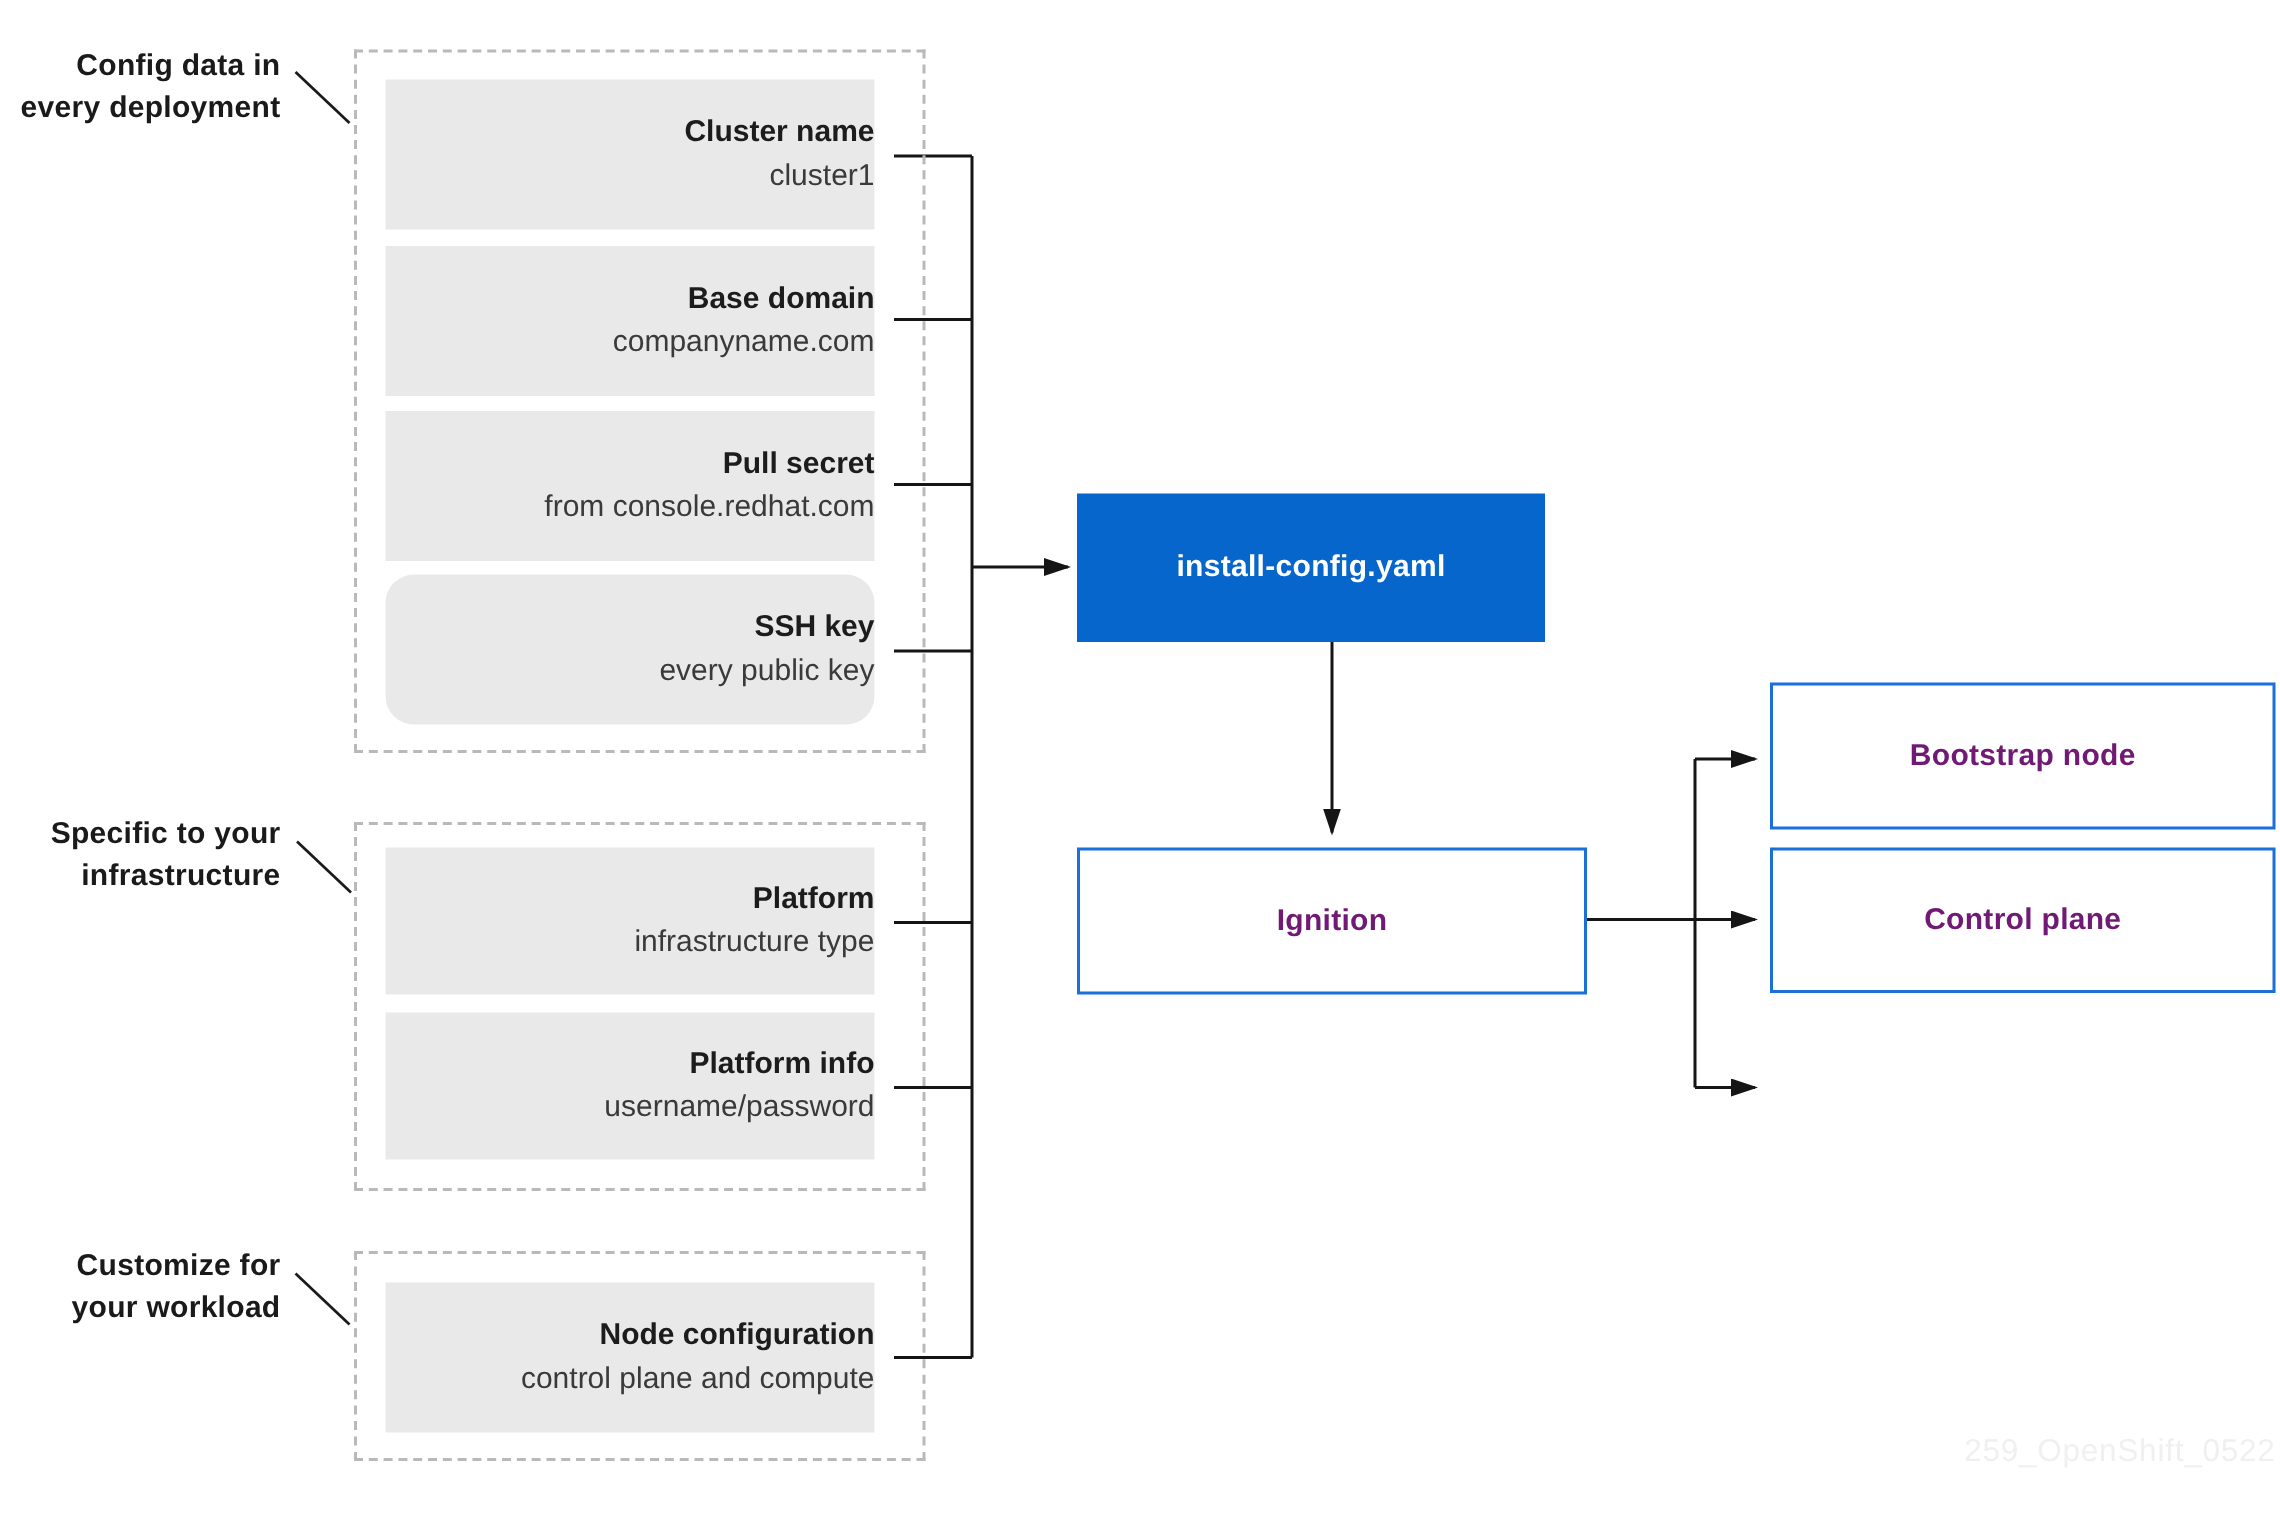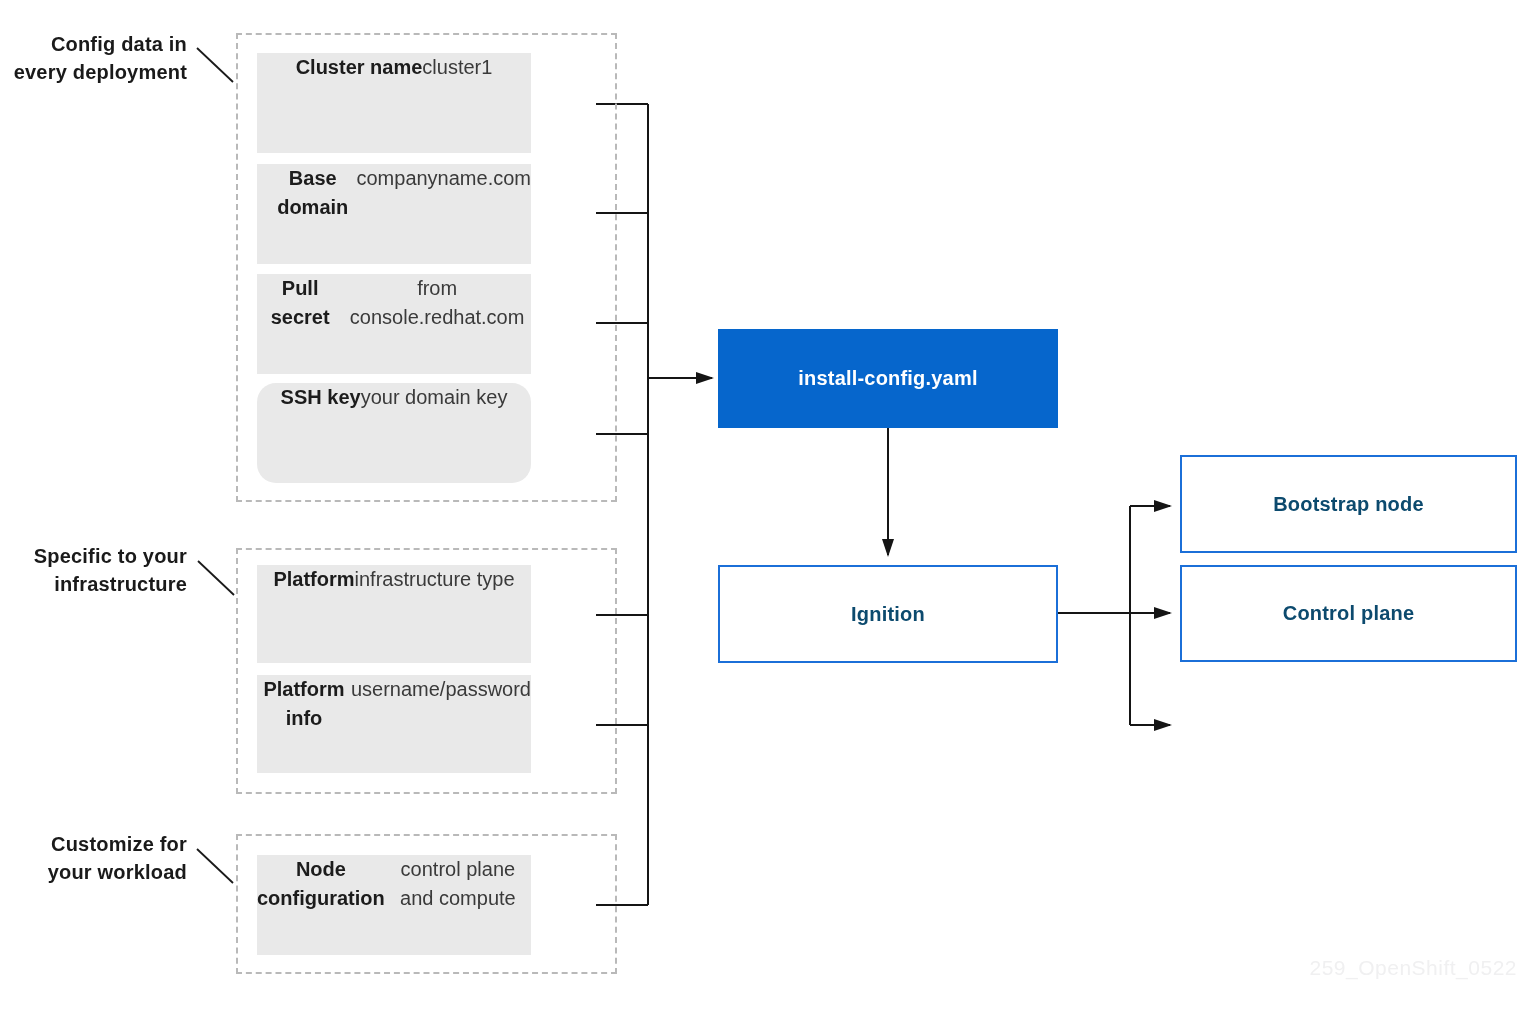--- a/index.html
+++ b/index.html
@@ -25,24 +25,24 @@
     text-align:right;
     font-size:20px;
     font-weight:700;
     line-height:28px;
     color:#1a1a1a;
     letter-spacing:0.2px;
   }
   
   .gray-box{
     position:absolute;
-    left:257px;width:274px;height:100px;
+    left:257px;width:326px;height:100px;
     background:#e9e9e9;
-    display:flex;flex-direction:row;
-    align-items:flex-start;justify-content:center;
+    display:flex;flex-direction:column;
+    align-items:flex-end;justify-content:center;
     text-align:center;
     box-sizing:border-box;
   }
   .gray-box .title{
     font-size:20px;font-weight:700;color:#1c1c1c;line-height:29px;
   }
   .gray-box .subtitle{
     font-size:20px;font-weight:400;color:#3a3a3a;line-height:29px;
   }
   
@@ -54,21 +54,21 @@
     font-size:20px;font-weight:600;
     letter-spacing:0.2px;
   }
   .flow-filled{
     background:#0666cc;
     color:#ffffff;
   }
   .flow-outline{
     background:#ffffff;
     border:2px solid #1b6fd8;
-    color:#0c4a6e;
+    color:#701a75;
   }
   .watermark{
     position:absolute;
     right:3px;top:956px;
     font-size:21px;
     font-weight:400;
     color:#f0f0f1;
     letter-spacing:0.5px;
   }
   svg.connector-layer{position:absolute;left:0;top:0;}
@@ -132,38 +132,38 @@
   <div class="gray-box" style="top:164px;padding-left:12px;">
     <div class="title">Base domain</div>
     <div class="subtitle">companyname.com</div>
   </div>
   <div class="gray-box" style="top:274px;">
     <div class="title">Pull secret</div>
     <div class="subtitle">from console.redhat.com</div>
   </div>
   <div class="gray-box" style="top:383px;border-radius:19px;">
     <div class="title">SSH key</div>
-    <div class="subtitle">your domain key</div>
+    <div class="subtitle">every public key</div>
   </div>
 
   <div class="gray-box" style="top:565px;height:98px;">
     <div class="title">Platform</div>
     <div class="subtitle">infrastructure type</div>
   </div>
   <div class="gray-box" style="top:675px;height:98px;">
     <div class="title">Platform info</div>
     <div class="subtitle">username/password</div>
   </div>
 
   <div class="gray-box" style="top:855px;">
     <div class="title">Node configuration</div>
     <div class="subtitle">control plane and compute</div>
   </div>
 
-  <div class="flow-box flow-filled" style="left:718px;top:329px;width:340px;height:99px;">
+  <div class="flow-box flow-filled" style="left:718px;top:329px;width:312px;height:99px;">
     <span>install-config.yaml</span>
   </div>
 
   <div class="flow-box flow-outline" style="left:718px;top:565px;width:340px;height:98px;">
     <span>Ignition</span>
   </div>
 
   <div class="flow-box flow-outline" style="left:1180px;top:455px;width:337px;height:98px;">
     <span>Bootstrap node</span>
   </div>

